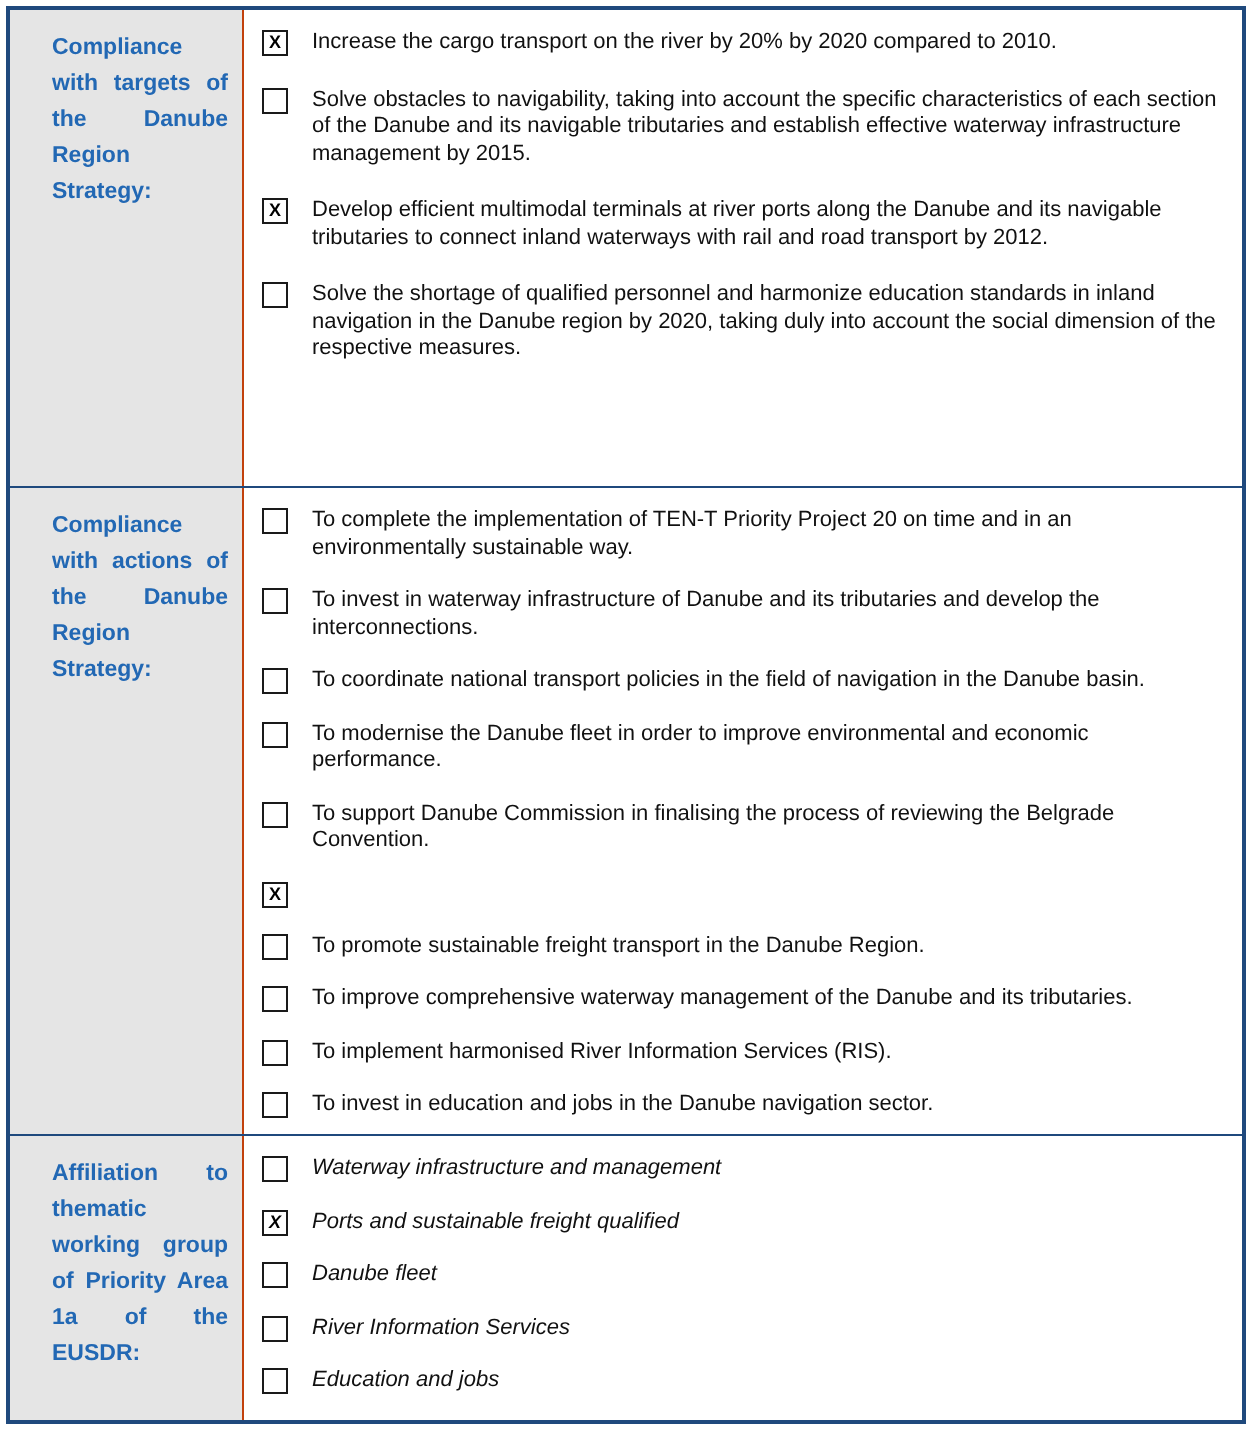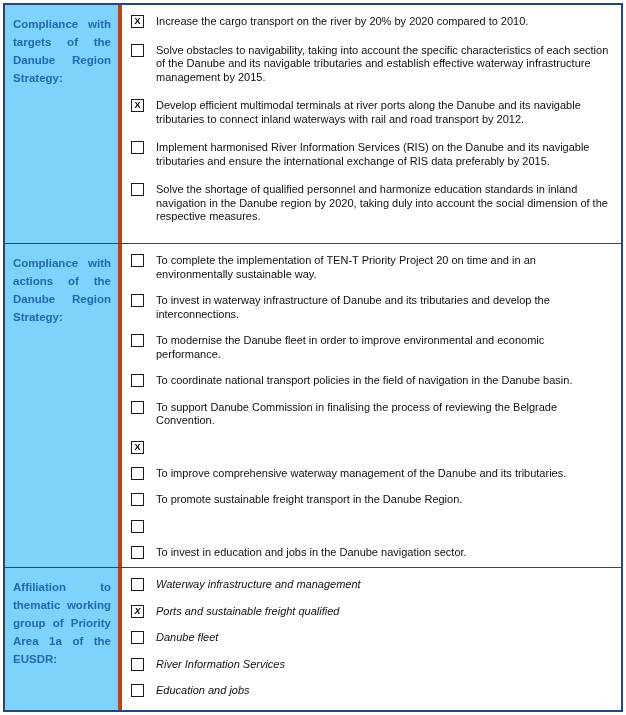--- a/index.html
+++ b/index.html
@@ -17,23 +17,23 @@
     grid-template-rows: 238px 324px 1fr;
     background: #ffffff;
   }
   .row {
     display: grid;
     grid-template-columns: 117px 1fr;
     overflow: hidden;
   }
   .row + .row { border-top: 1px solid #1F497D; }
   .label-cell {
-    background: #7dd3fc;
-    border-right: 4px solid #c2410c;
-    padding: 9px 7px 6px 8px;
+    background: #e5e5e5;
+    border-right: 1px solid #c2410c;
+    padding: 9px 7px 6px 21px;
     text-align: justify;
   }
   .label-cell .label-text {
     color: #2268B4;
     font-weight: bold;
     font-size: 11.5px;
     line-height: 14px;
   }
   .items-cell {
     background: #ffffff;
@@ -85,67 +85,64 @@
         <div class="item">
           <span class="checkbox"></span>
           <span class="item-text">Solve obstacles to navigability, taking into account the specific characteristics of each section of the Danube and its navigable tributaries and establish effective waterway infrastructure management by 2015.</span>
         </div>
         <div class="item">
           <span class="checkbox">X</span>
           <span class="item-text">Develop efficient multimodal terminals at river ports along the Danube and its navigable tributaries to connect inland waterways with rail and road transport by 2012.</span>
         </div>
         <div class="item">
           <span class="checkbox"></span>
-          <span class="item-text">Implement harmonised River Information Services (RIS) on the Danube and its navigable tributaries and ensure the international exchange of RIS data preferably by 2015.</span>
-        </div>
-        <div class="item">
-          <span class="checkbox"></span>
           <span class="item-text">Solve the shortage of qualified personnel and harmonize education standards in inland navigation in the Danube region by 2020, taking duly into account the social dimension of the respective measures.</span>
         </div>
       </div>
   </section>
 
   <section class="row">
     <div class="label-cell">
       <span class="label-text">Compliance with actions of the Danube Region Strategy:</span>
     </div>
     <div class="items-cell">
         <div class="item">
           <span class="checkbox"></span>
           <span class="item-text">To complete the implementation of TEN-T Priority Project 20 on time and in an environmentally sustainable way.</span>
         </div>
         <div class="item">
           <span class="checkbox"></span>
           <span class="item-text">To invest in waterway infrastructure of Danube and its tributaries and develop the interconnections.</span>
         </div>
         <div class="item">
           <span class="checkbox"></span>
-          <span class="item-text">To modernise the Danube fleet in order to improve environmental and economic performance.</span>
+          <span class="item-text">To coordinate national transport policies in the field of navigation in the Danube basin.</span>
         </div>
         <div class="item">
           <span class="checkbox"></span>
-          <span class="item-text">To coordinate national transport policies in the field of navigation in the Danube basin.</span>
+          <span class="item-text">To modernise the Danube fleet in order to improve environmental and economic performance.</span>
         </div>
         <div class="item">
           <span class="checkbox"></span>
           <span class="item-text">To support Danube Commission in finalising the process of reviewing the Belgrade Convention.</span>
         </div>
         <div class="item">
           <span class="checkbox">X</span>
         </div>
         <div class="item">
           <span class="checkbox"></span>
+          <span class="item-text">To promote sustainable freight transport in the Danube Region.</span>
+        </div>
+        <div class="item">
+          <span class="checkbox"></span>
           <span class="item-text">To improve comprehensive waterway management of the Danube and its tributaries.</span>
         </div>
         <div class="item">
           <span class="checkbox"></span>
-          <span class="item-text">To promote sustainable freight transport in the Danube Region.</span>
-        </div>
-        <div class="item">
-          <span class="checkbox"></span>
+          <span class="item-text">To implement harmonised River Information Services (RIS).</span>
         </div>
         <div class="item">
           <span class="checkbox"></span>
           <span class="item-text">To invest in education and jobs in the Danube navigation sector.</span>
         </div>
       </div>
   </section>
 
   <section class="row">
     <div class="label-cell">

